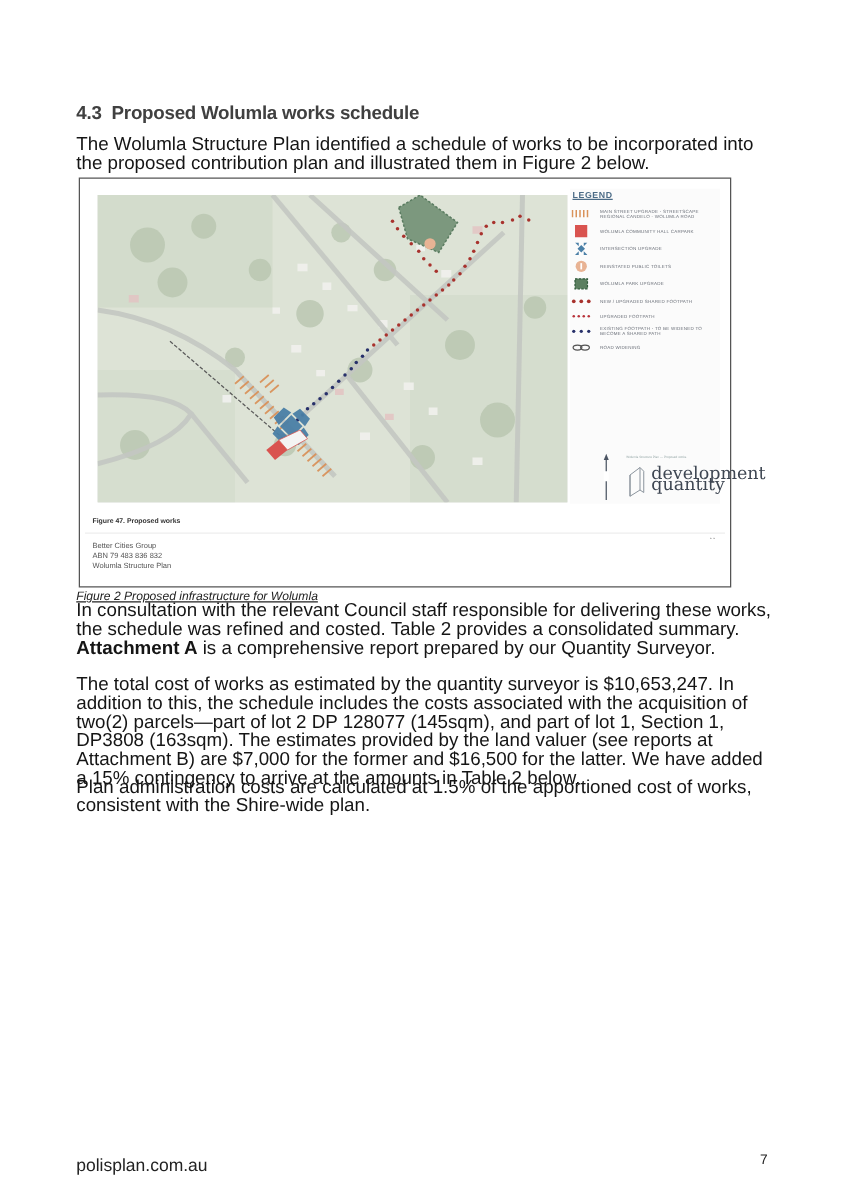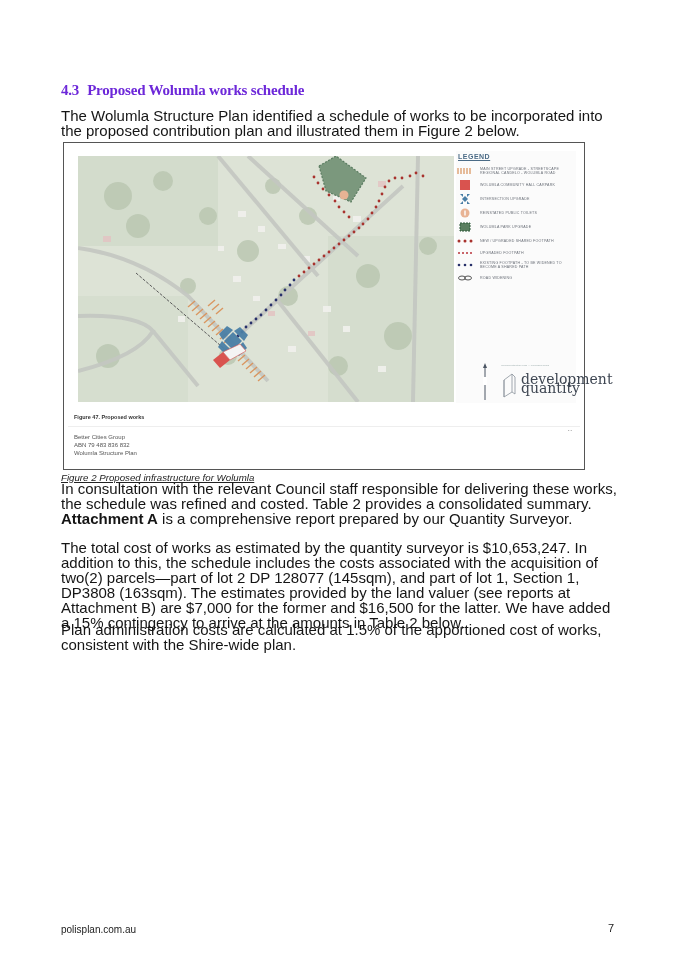--- a/index.html
+++ b/index.html
@@ -2,22 +2,22 @@
 <html><head>
   <meta charset="utf-8">
   <style>
     html, body { margin: 0; padding: 0; background: #ffffff; }
     body {
       width: 675px; height: 957px; position: relative; overflow: hidden;
       font-family: "Liberation Sans", sans-serif; color: #111;
     }
     .heading {
       position: absolute; left: 61px; top: 82px;
-      font-family: Liberation Serif, serif; font-weight: bold;
-      font-size: 15px; color: #6d28d9; letter-spacing: -0.2px; margin: 0;
+      font-family: Liberation Sans, sans-serif; font-weight: bold;
+      font-size: 15px; color: #404040; letter-spacing: -0.2px; margin: 0;
     }
     .heading .num { margin-right: 8px; }
     .para {
       position: absolute; left: 61px; width: 560px;
       font-size: 15px; line-height: 15px; margin: 0; color: #151515;
     }
     .p1 { top: 108px; }
     .p2 { top: 481px; }
     .p3 { top: 540px; }
     .p4 { top: 622px; }
@@ -69,21 +69,21 @@
     }
     .fig-credits {
       position: absolute; left: 10px; top: 290px; font-size: 6px; line-height: 8px; color: #555;
     }
     .fig-pagemark { position: absolute; right: 12px; top: 285px; font-size: 4px; color: #999; }
 
     .figure-caption {
       position: absolute; left: 61px; top: 472px; font-style: italic; font-size: 9.7px; color: #222; text-decoration: underline;
     }
     .footer-left {
-      position: absolute; left: 61px; top: 924px; font-size: 10px; color: #222; text-align: center;
+      position: absolute; left: 61px; top: 924px; font-size: 14px; color: #222; text-align: center;
     }
     .footer-right {
       position: absolute; left: 608px; top: 922px; font-size: 11px; color: #222;
     }
   </style>
 </head>
 <body>
 
 <h2 class="heading">
   <span class="num">4.3</span><span>Proposed Wolumla works schedule</span>

